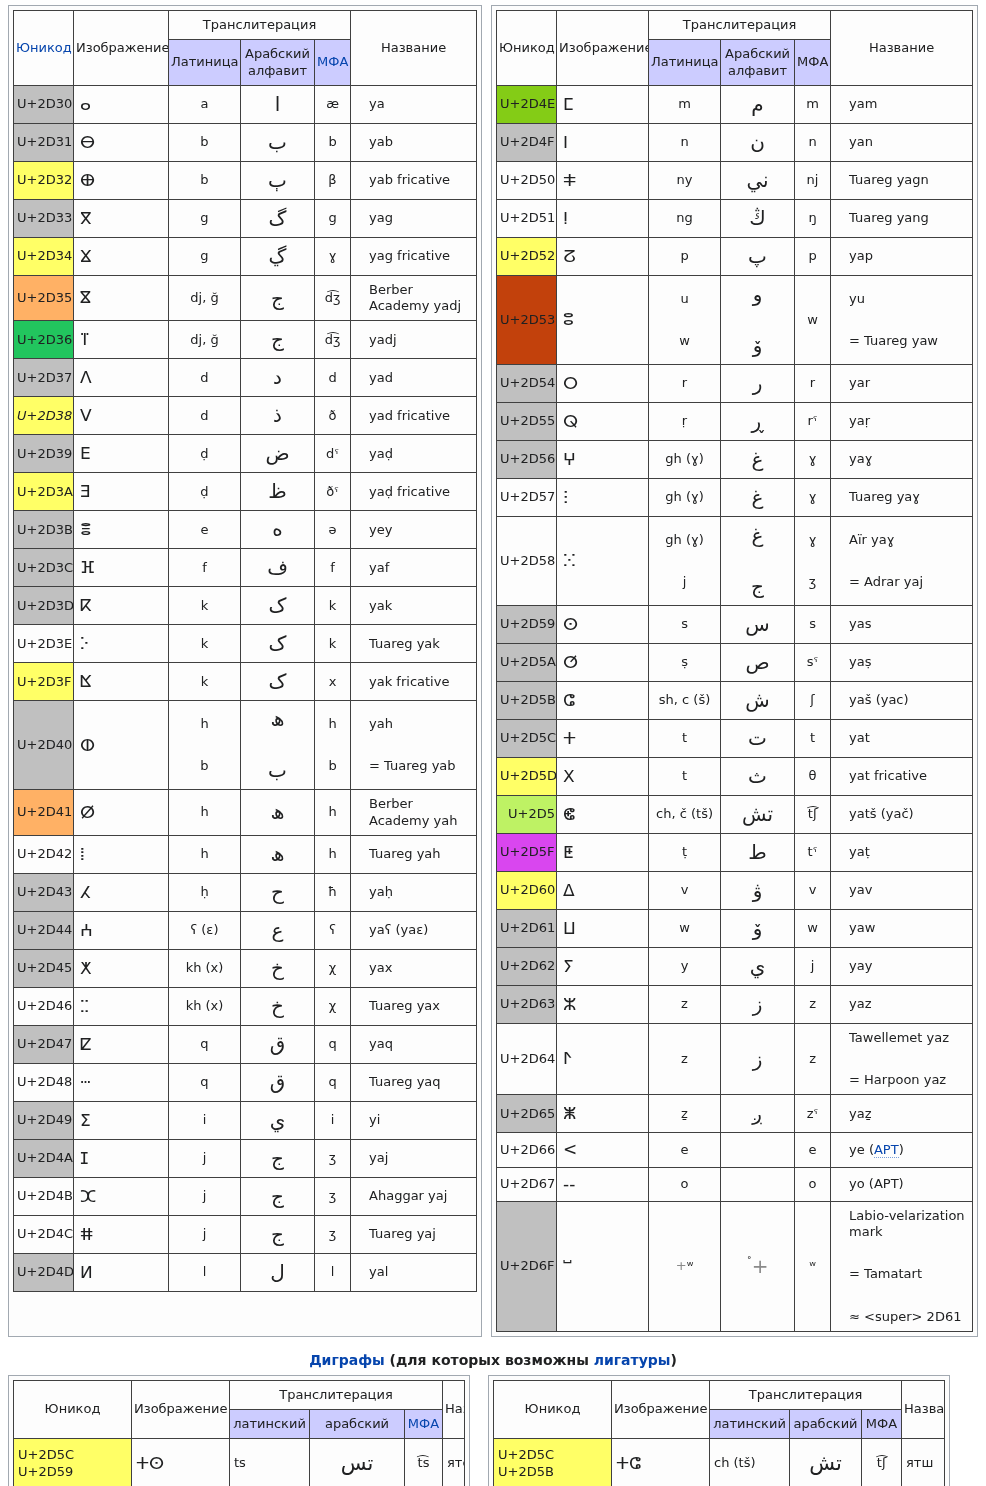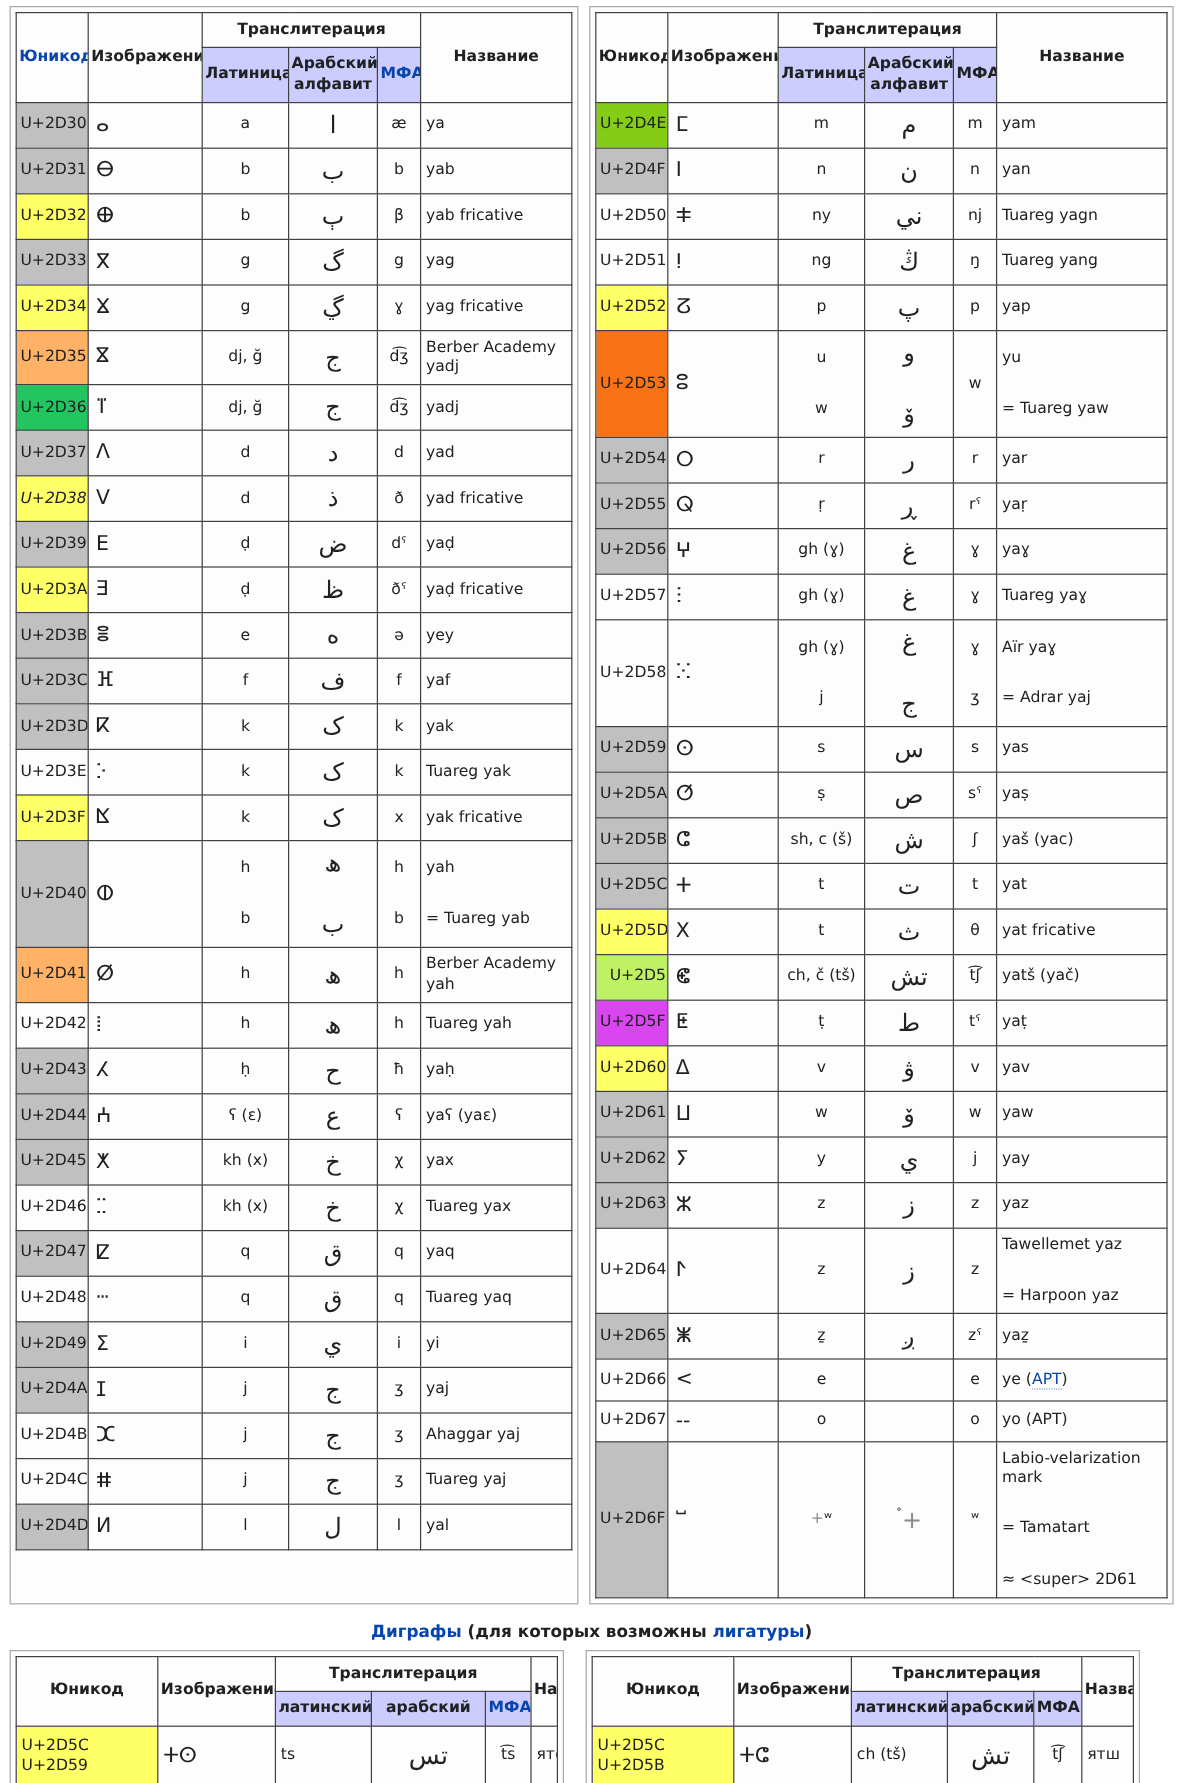--- a/index.html
+++ b/index.html
@@ -3,28 +3,28 @@
 <meta charset="utf-8">
 <style>
   html,body{margin:0;padding:0;background:#fff}
   body{width:986px;font-family:"DejaVu Sans","Liberation Sans",sans-serif;font-size:13px;color:#202122}
   .top-row{display:flex;align-items:stretch;gap:9px;padding:5px 8px 6px}
   .wrap{border:1px solid #a2a9b1;background:#fdfdfd;padding:4px;box-sizing:border-box}
   .wrap-tl{width:476px}
   .wrap-tr{width:489px}
   table{border-collapse:collapse;width:100%;background:#fdfdfd;table-layout:fixed}
   th,td{border:1px solid #404040;padding:6px 4px;vertical-align:middle;line-height:1.25;overflow:hidden}
-  th{font-weight:bold;text-align:center;padding:6px 2px}
+  th{font-weight:normal;text-align:center;padding:6px 2px}
   .lav{background:#ccccff}
   .link{color:#0645ad;text-decoration:none;cursor:pointer}
   .c-code{text-align:left;padding-left:3px}
   .c-img{font-size:17px;text-align:left;padding-left:6px}
   .c-lat,.c-ipa{text-align:center}
   .c-ar{text-align:center;font-size:20px}
-  .c-name{text-align:left;padding-left:4px}
+  .c-name{text-align:left;padding-left:18px}
   .sub+.sub{margin-top:26px}
   .caption{text-align:center;font-weight:bold;font-size:14px;margin:9px 0 7px;color:#202122}
   .bottom-row{display:flex;gap:18px;padding:0 8px 4px}
   .wrap-b{width:462px}
   .dg td{padding:8px 4px}
   .dg .c-lat{text-align:left;padding-left:4px}
   .dg .c-ar{font-size:21px}
   .apt{color:#0645ad;border-bottom:1px dotted #7ba0d9;cursor:pointer}
   .plus{color:#8a8a8a}
   .mark{font-size:10px;vertical-align:super}
@@ -372,21 +372,21 @@
           </tr>
           <tr>
             <td class="c-code" style="background: rgb(255, 255, 102);">U+2D52</td>
             <td class="c-img">ⵒ</td>
             <td class="c-lat">p</td>
             <td class="c-ar">پ</td>
             <td class="c-ipa">p</td>
             <td class="c-name">yap</td>
           </tr>
           <tr>
-            <td class="c-code" style="background: #f97316;">U+2D53</td>
+            <td class="c-code" style="background: #c2410c;">U+2D53</td>
             <td class="c-img">ⵓ</td>
             <td class="c-lat">
               <div class="sub">u</div>
               <div class="sub">w</div>
             </td>
             <td class="c-ar">
               <div class="sub">و</div>
               <div class="sub">ۆ</div>
             </td>
             <td class="c-ipa">w</td>

